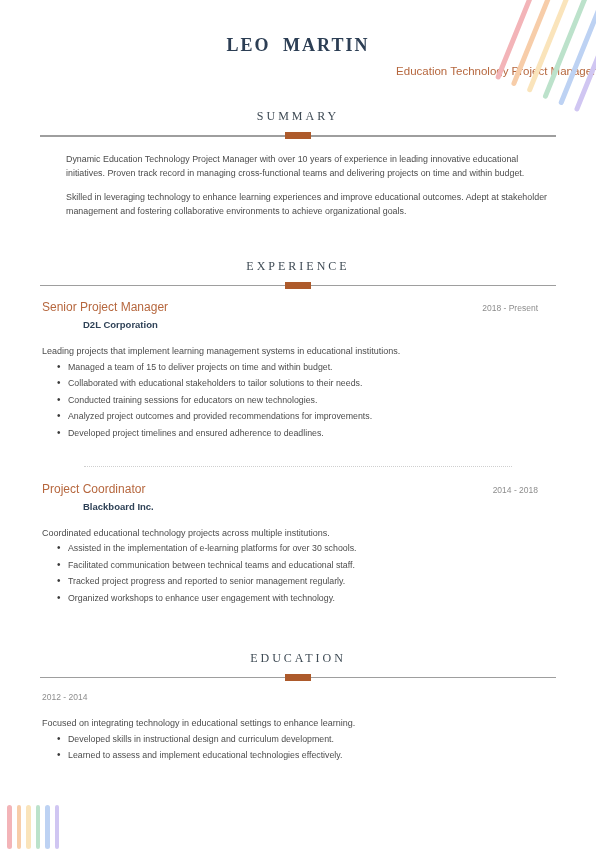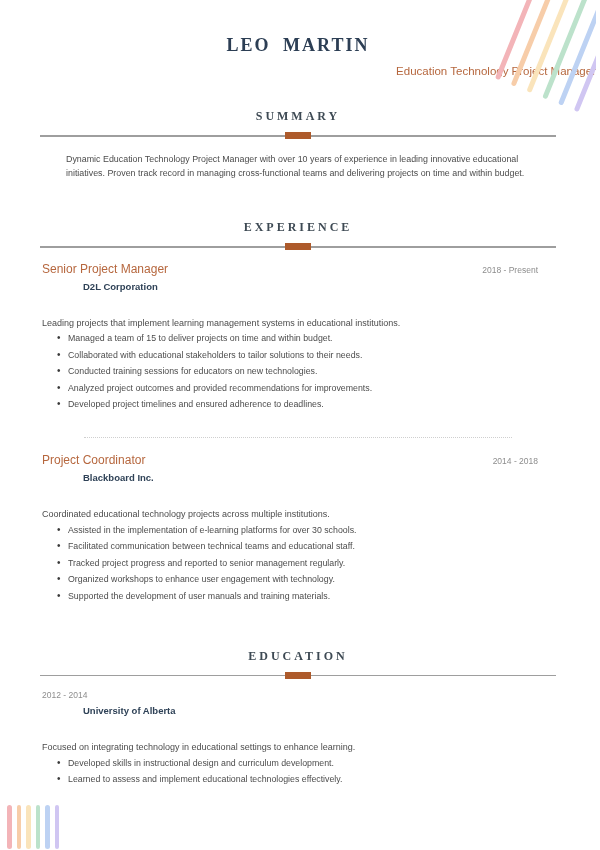--- a/index.html
+++ b/index.html
@@ -64,21 +64,21 @@
     margin-top: 8px;
     font-size: 8.8px;
     color: #4a4a4a;
     letter-spacing: 0.2px;
   }
 
   
   .sec-heading {
     text-align: center;
     font-family: "Liberation Serif", serif;
-    font-weight: 700;
+    font-weight: 400;
     font-size: 12px;
     letter-spacing: 3px;
     color: var(--heading);
   }
   .rule {
     position: relative;
     height: 1.6px;
     background: var(--rule);
     margin: 11px 40px 0 40px;
   }
@@ -123,21 +123,21 @@
     white-space: nowrap;
   }
   .entry-org {
     margin-top: 5px;
     font-size: 9.5px;
     font-weight: bold;
     color: #2f4257;
     padding-left: 41px;
   }
   .entry-lead {
-    margin-top: 26px;
+    margin-top: 16px;
     font-size: 9px;
     color: var(--body);
   }
   .bullets { margin-top: 5px; list-style: none; }
   .bullets li {
     position: relative;
     padding-left: 26px;
     font-size: 8.8px;
     line-height: 1.25;
     color: var(--body);
@@ -176,20 +176,21 @@
     <div class="headline">Education Technology Project Manager</div>
   </header>
 
   <section class="summary">
     <h2 class="sec-heading">SUMMARY</h2>
     <div class="rule">
         <span class="rule-accent"></span>
       </div>
     <div class="sec-body">
       <p>Dynamic Education Technology Project Manager with over 10 years of experience in leading innovative educational initiatives. Proven track record in managing cross-functional teams and delivering projects on time and within budget.</p>
+      <p>Skilled in leveraging technology to enhance learning experiences and improve educational outcomes. Adept at stakeholder management and fostering collaborative environments to achieve organizational goals.</p>
     </div>
   </section>
 
   <section class="experience">
     <h2 class="sec-heading">EXPERIENCE</h2>
     <div class="rule">
         <span class="rule-accent"></span>
       </div>
     <div class="sec-body">
 
@@ -216,39 +217,37 @@
           <h3 class="entry-title">Project Coordinator</h3>
           <span class="entry-dates">2014 - 2018</span>
         </div>
         <div class="entry-org">Blackboard Inc.</div>
         <p class="entry-lead">Coordinated educational technology projects across multiple institutions.</p>
         <ul class="bullets">
           <li>Assisted in the implementation of e-learning platforms for over 30 schools.</li>
           <li>Facilitated communication between technical teams and educational staff.</li>
           <li>Tracked project progress and reported to senior management regularly.</li>
           <li>Organized workshops to enhance user engagement with technology.</li>
-          <li>Supported the development of user manuals and training materials.</li>
         </ul>
       </article>
 
     </div>
   </section>
 
   <section class="education">
     <h2 class="sec-heading">EDUCATION</h2>
     <div class="rule">
         <span class="rule-accent"></span>
       </div>
     <div class="sec-body">
 
       <article class="entry">
         <div class="entry-row">
           <span class="entry-dates">2012 - 2014</span>
         </div>
-        <div class="entry-org">University of Alberta</div>
         <p class="entry-lead">Focused on integrating technology in educational settings to enhance learning.</p>
         <ul class="bullets">
           <li>Developed skills in instructional design and curriculum development.</li>
           <li>Learned to assess and implement educational technologies effectively.</li>
         </ul>
       </article>
 
     </div>
   </section>
 

